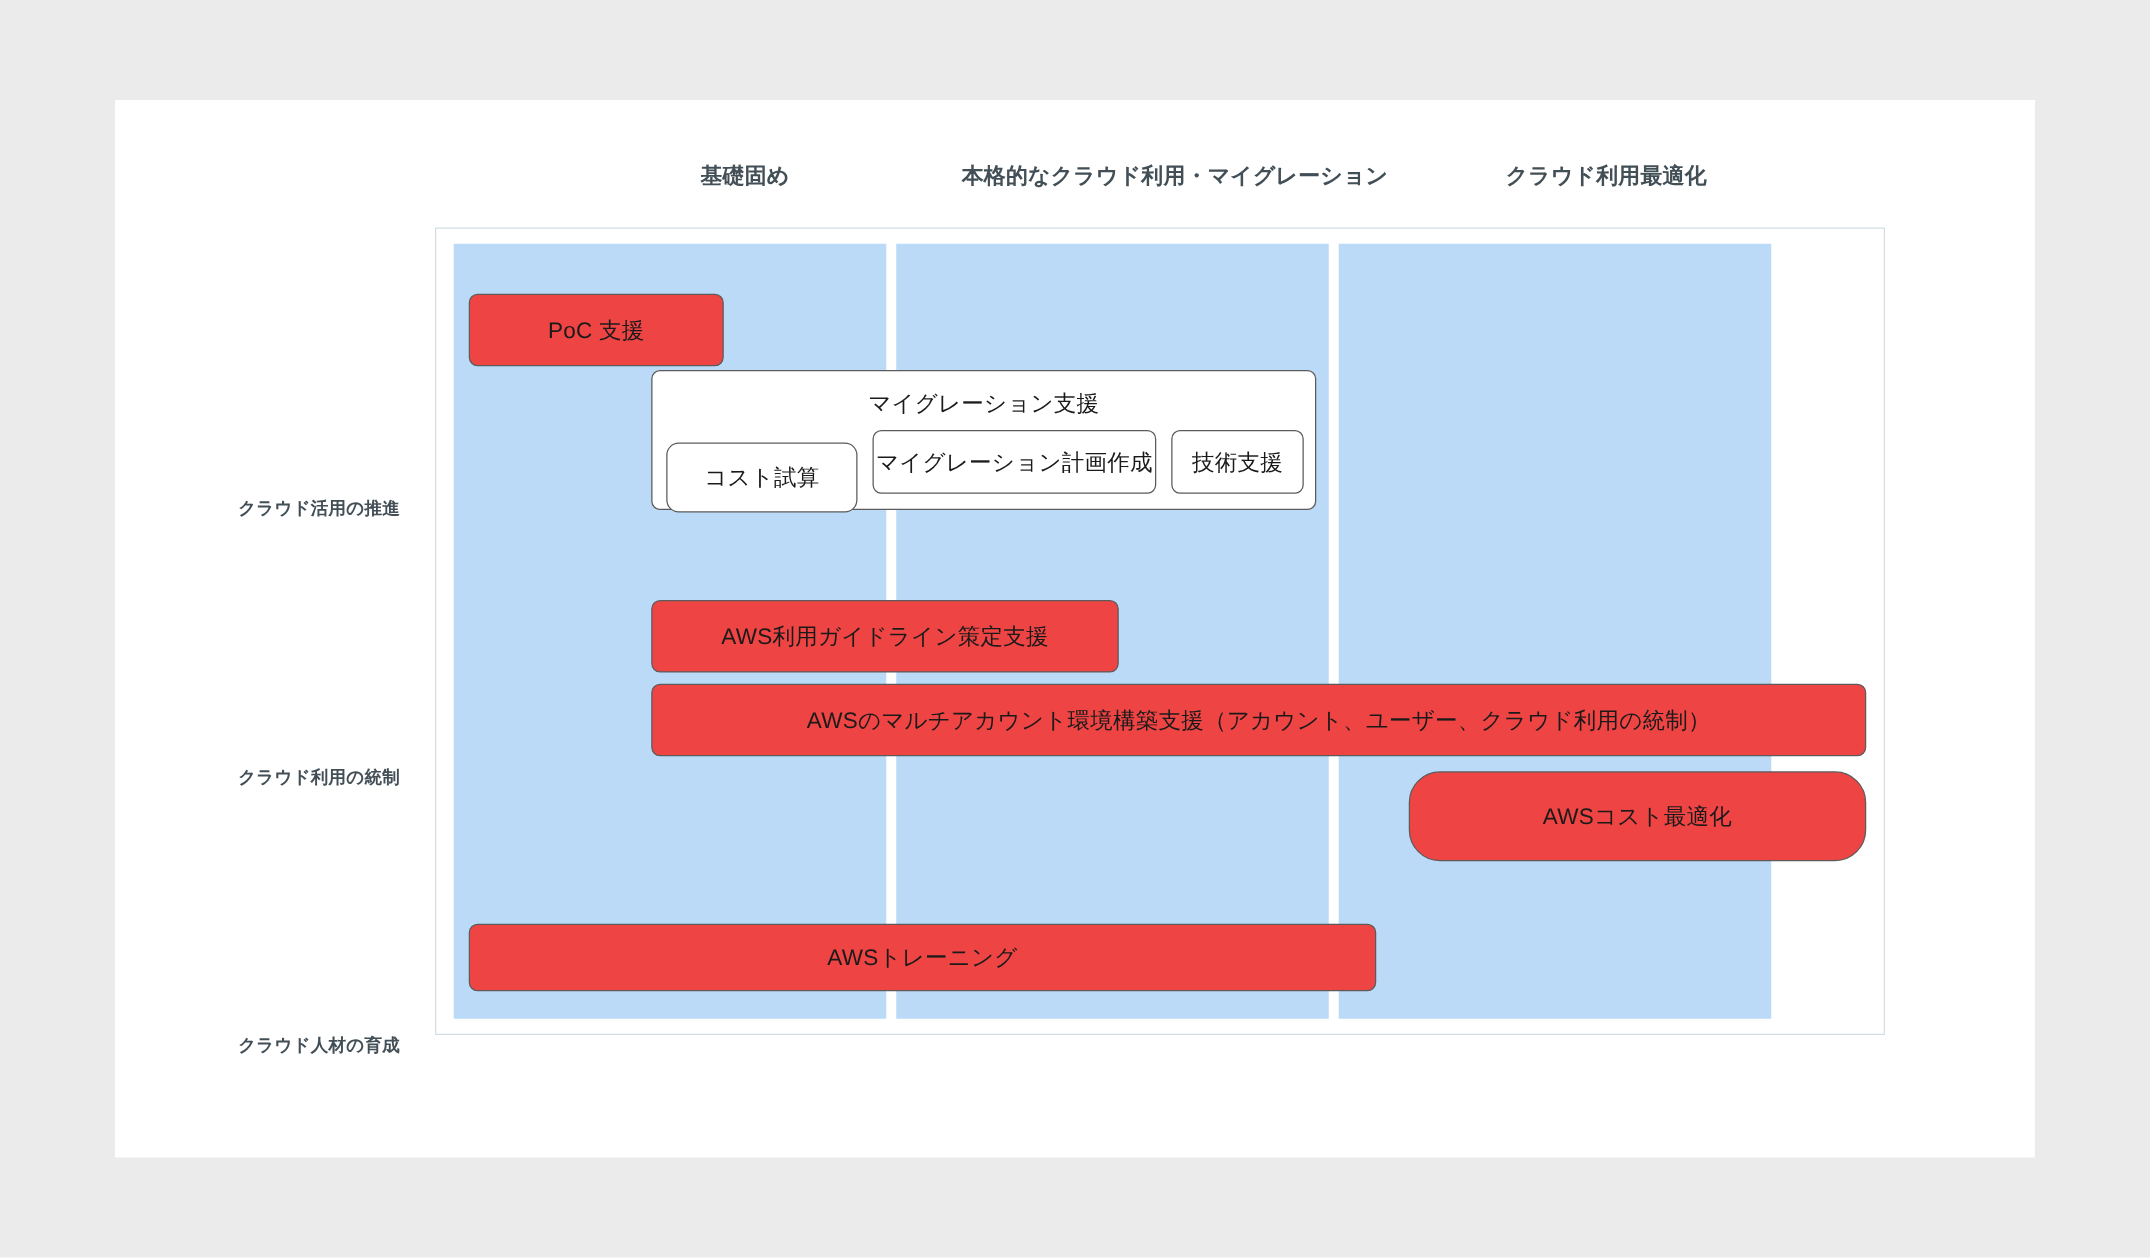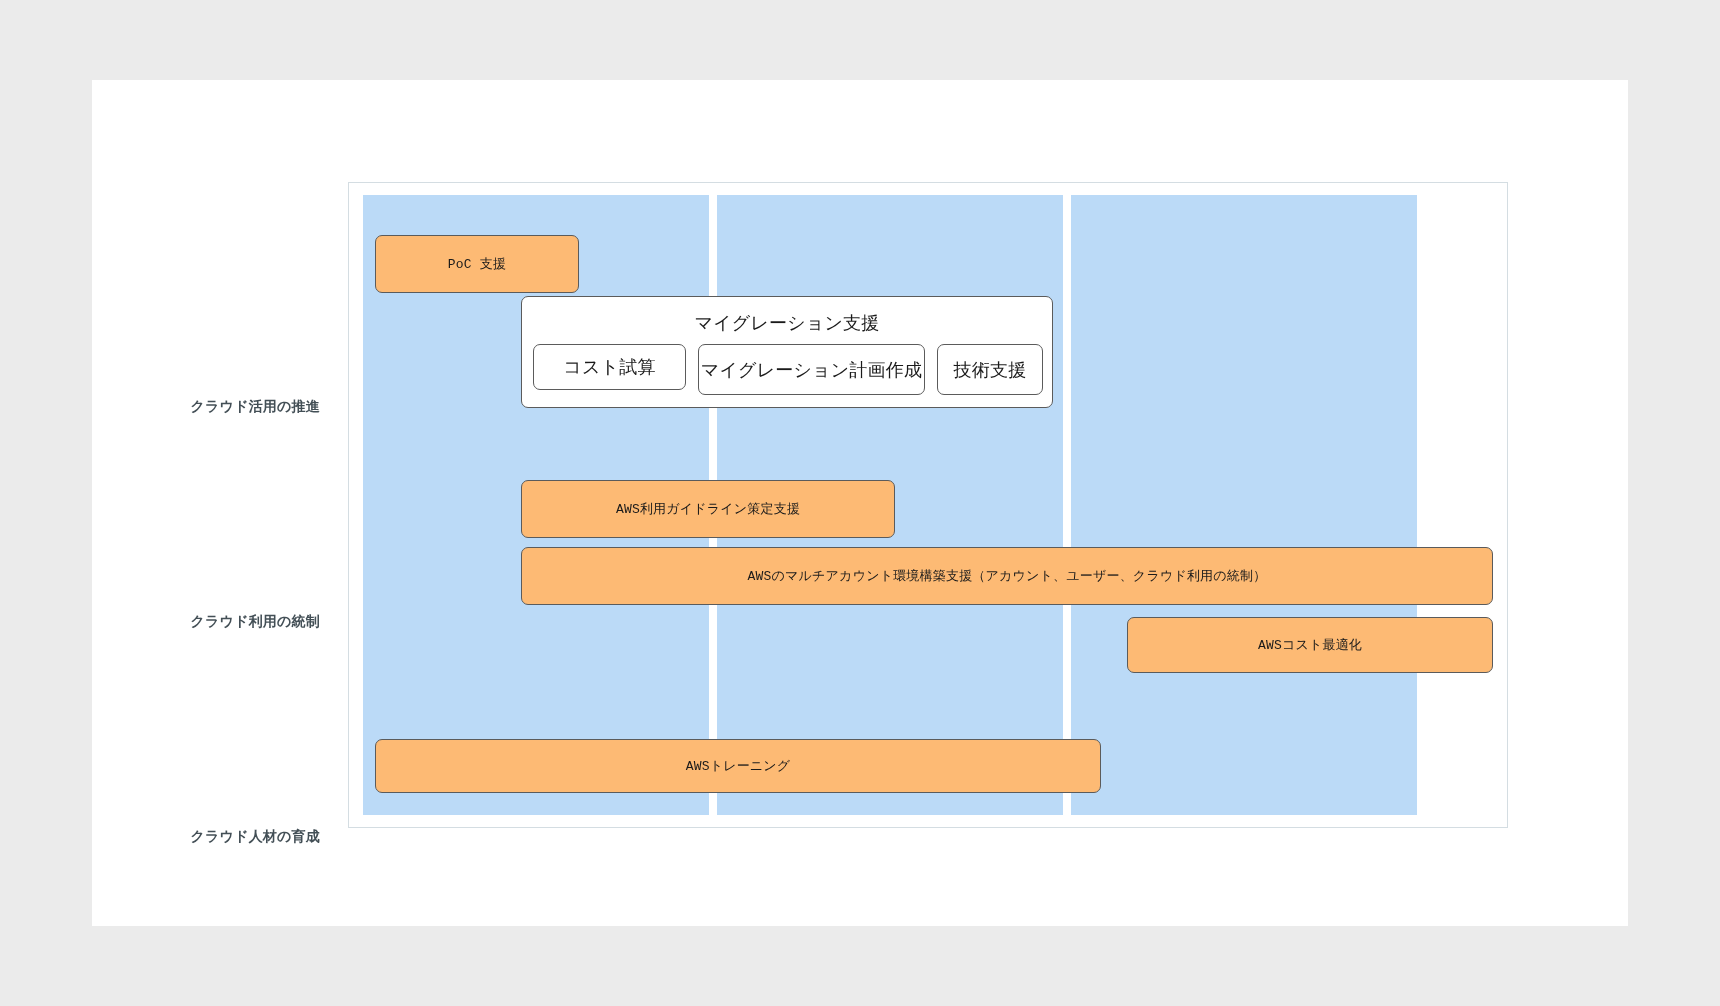--- a/index.html
+++ b/index.html
@@ -72,32 +72,31 @@
   .phase-band {
     position: absolute;
     top: 12px;
     height: 620px;
     background: #bbdaf7;
   }
 
   
   .node-box {
     position: absolute;
-    background: #fdba74;
+    background: #ef4444;
     border: 1px solid #5b5b5b;
     border-radius: 7px;
     box-sizing: border-box;
     display: flex;
     align-items: center;
     justify-content: center;
     color: #1a1a1a;
-    font-size: 13px;
+    font-size: 18px;
     letter-spacing: 0.2px;
     white-space: nowrap;
-    font-family: Liberation Mono, monospace;
   }
   .group-box {
     position: absolute;
     background: #ffffff;
     border: 1px solid #5b5b5b;
     border-radius: 7px;
     box-sizing: border-box;
   }
   .group-title {
     position: absolute;
@@ -123,20 +122,31 @@
     color: #1a1a1a;
     letter-spacing: 0.2px;
     white-space: nowrap;
   }
 </style>
 </head>
 <body>
 
 <div id="slide-card">
 
+  <div id="column-headers">
+    <div class="col-header" style="left:98px;width:300px;">
+      <span>基礎固め</span>
+    </div>
+    <div class="col-header" style="left:392px;width:400px;">
+      <span>本格的なクラウド利用・マイグレーション</span>
+    </div>
+    <div class="col-header" style="left:787px;width:300px;">
+      <span>クラウド利用最適化</span>
+    </div>
+  </div>
 
   <div class="row-label" style="top:318px;">
     <span>クラウド活用の推進</span>
   </div>
   <div class="row-label" style="top:533px;">
     <span>クラウド利用の統制</span>
   </div>
   <div class="row-label" style="top:748px;">
     <span>クラウド人材の育成</span>
   </div>
@@ -148,40 +158,40 @@
     <div class="phase-band" style="left:722px;width:346px;"></div>
 
     <div class="node-box" style="left:26px;top:52px;width:204px;height:58px;">
       <span>PoC 支援</span>
     </div>
 
     <div class="group-box" style="left:172px;top:113px;width:532px;height:112px;">
       <div class="group-title">
         <span>マイグレーション支援</span>
       </div>
-      <div class="sub-box" style="left:11px;top:47px;width:153px;height:46px;">
+      <div class="sub-box" style="left:11px;top:57px;width:153px;height:56px;border-radius:10px;">
         <span>コスト試算</span>
       </div>
       <div class="sub-box" style="left:176px;top:47px;width:227px;height:51px;">
         <span>マイグレーション計画作成</span>
       </div>
       <div class="sub-box" style="left:415px;top:47px;width:106px;height:51px;">
         <span>技術支援</span>
       </div>
     </div>
 
     <div class="node-box" style="left:172px;top:297px;width:374px;height:58px;">
       <span>AWS利用ガイドライン策定支援</span>
     </div>
 
     <div class="node-box" style="left:172px;top:364px;width:972px;height:58px;">
       <span>AWSのマルチアカウント環境構築支援（アカウント、ユーザー、クラウド利用の統制）</span>
     </div>
 
-    <div class="node-box" style="left:778px;top:434px;width:366px;height:56px;">
+    <div class="node-box" style="left:778px;top:434px;width:366px;height:72px;border-radius:25px;">
       <span>AWSコスト最適化</span>
     </div>
 
     <div class="node-box" style="left:26px;top:556px;width:726px;height:54px;">
       <span>AWSトレーニング</span>
     </div>
 
   </div>
 </div>
 

